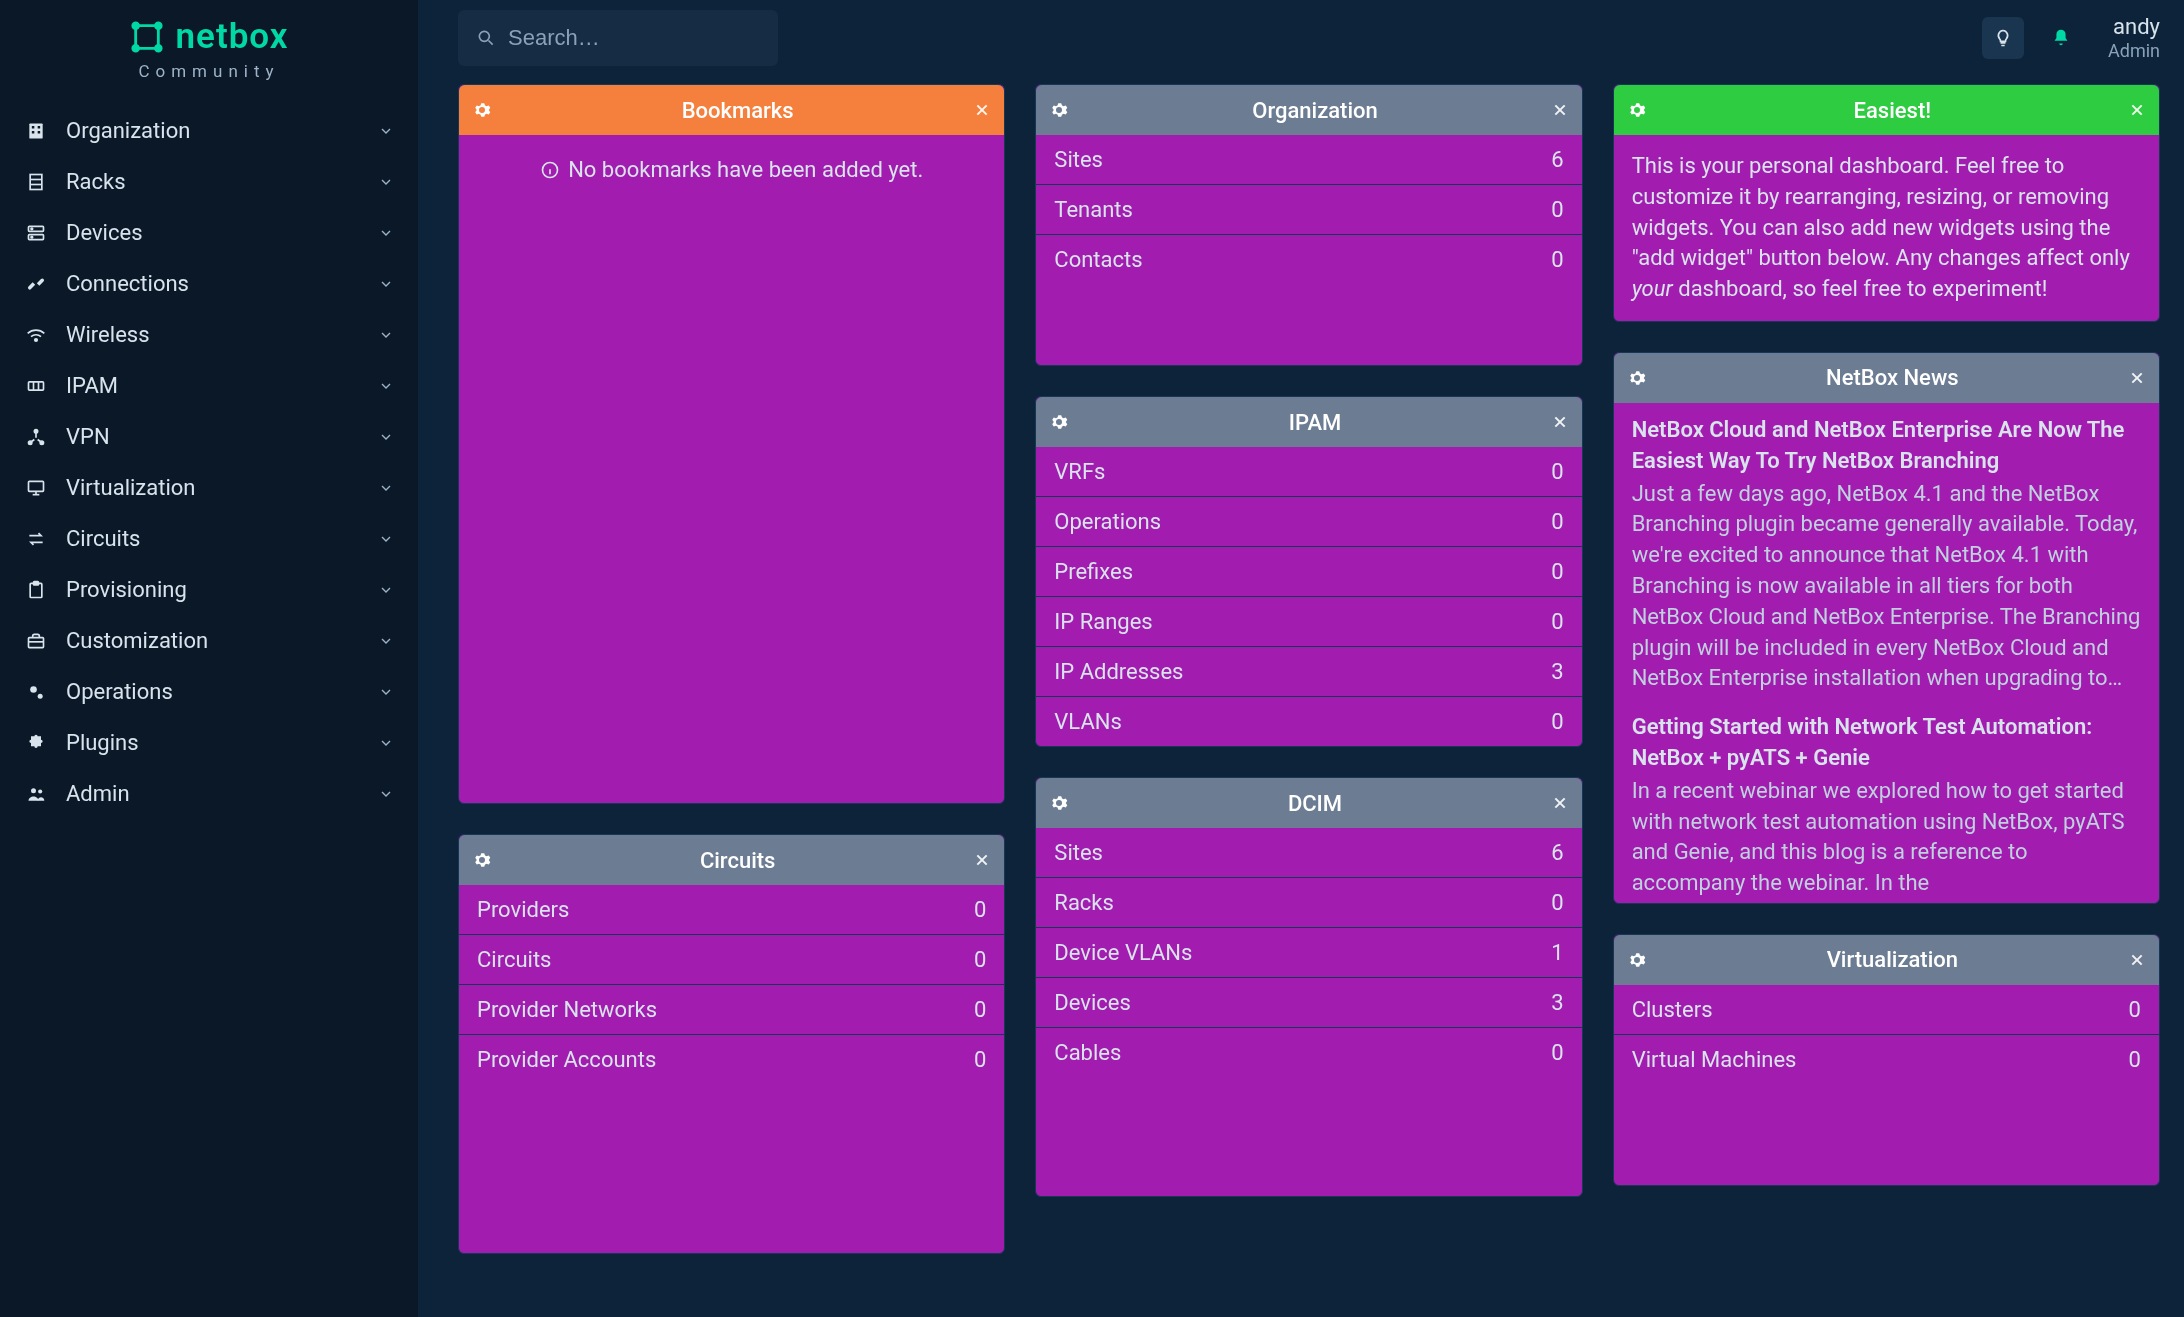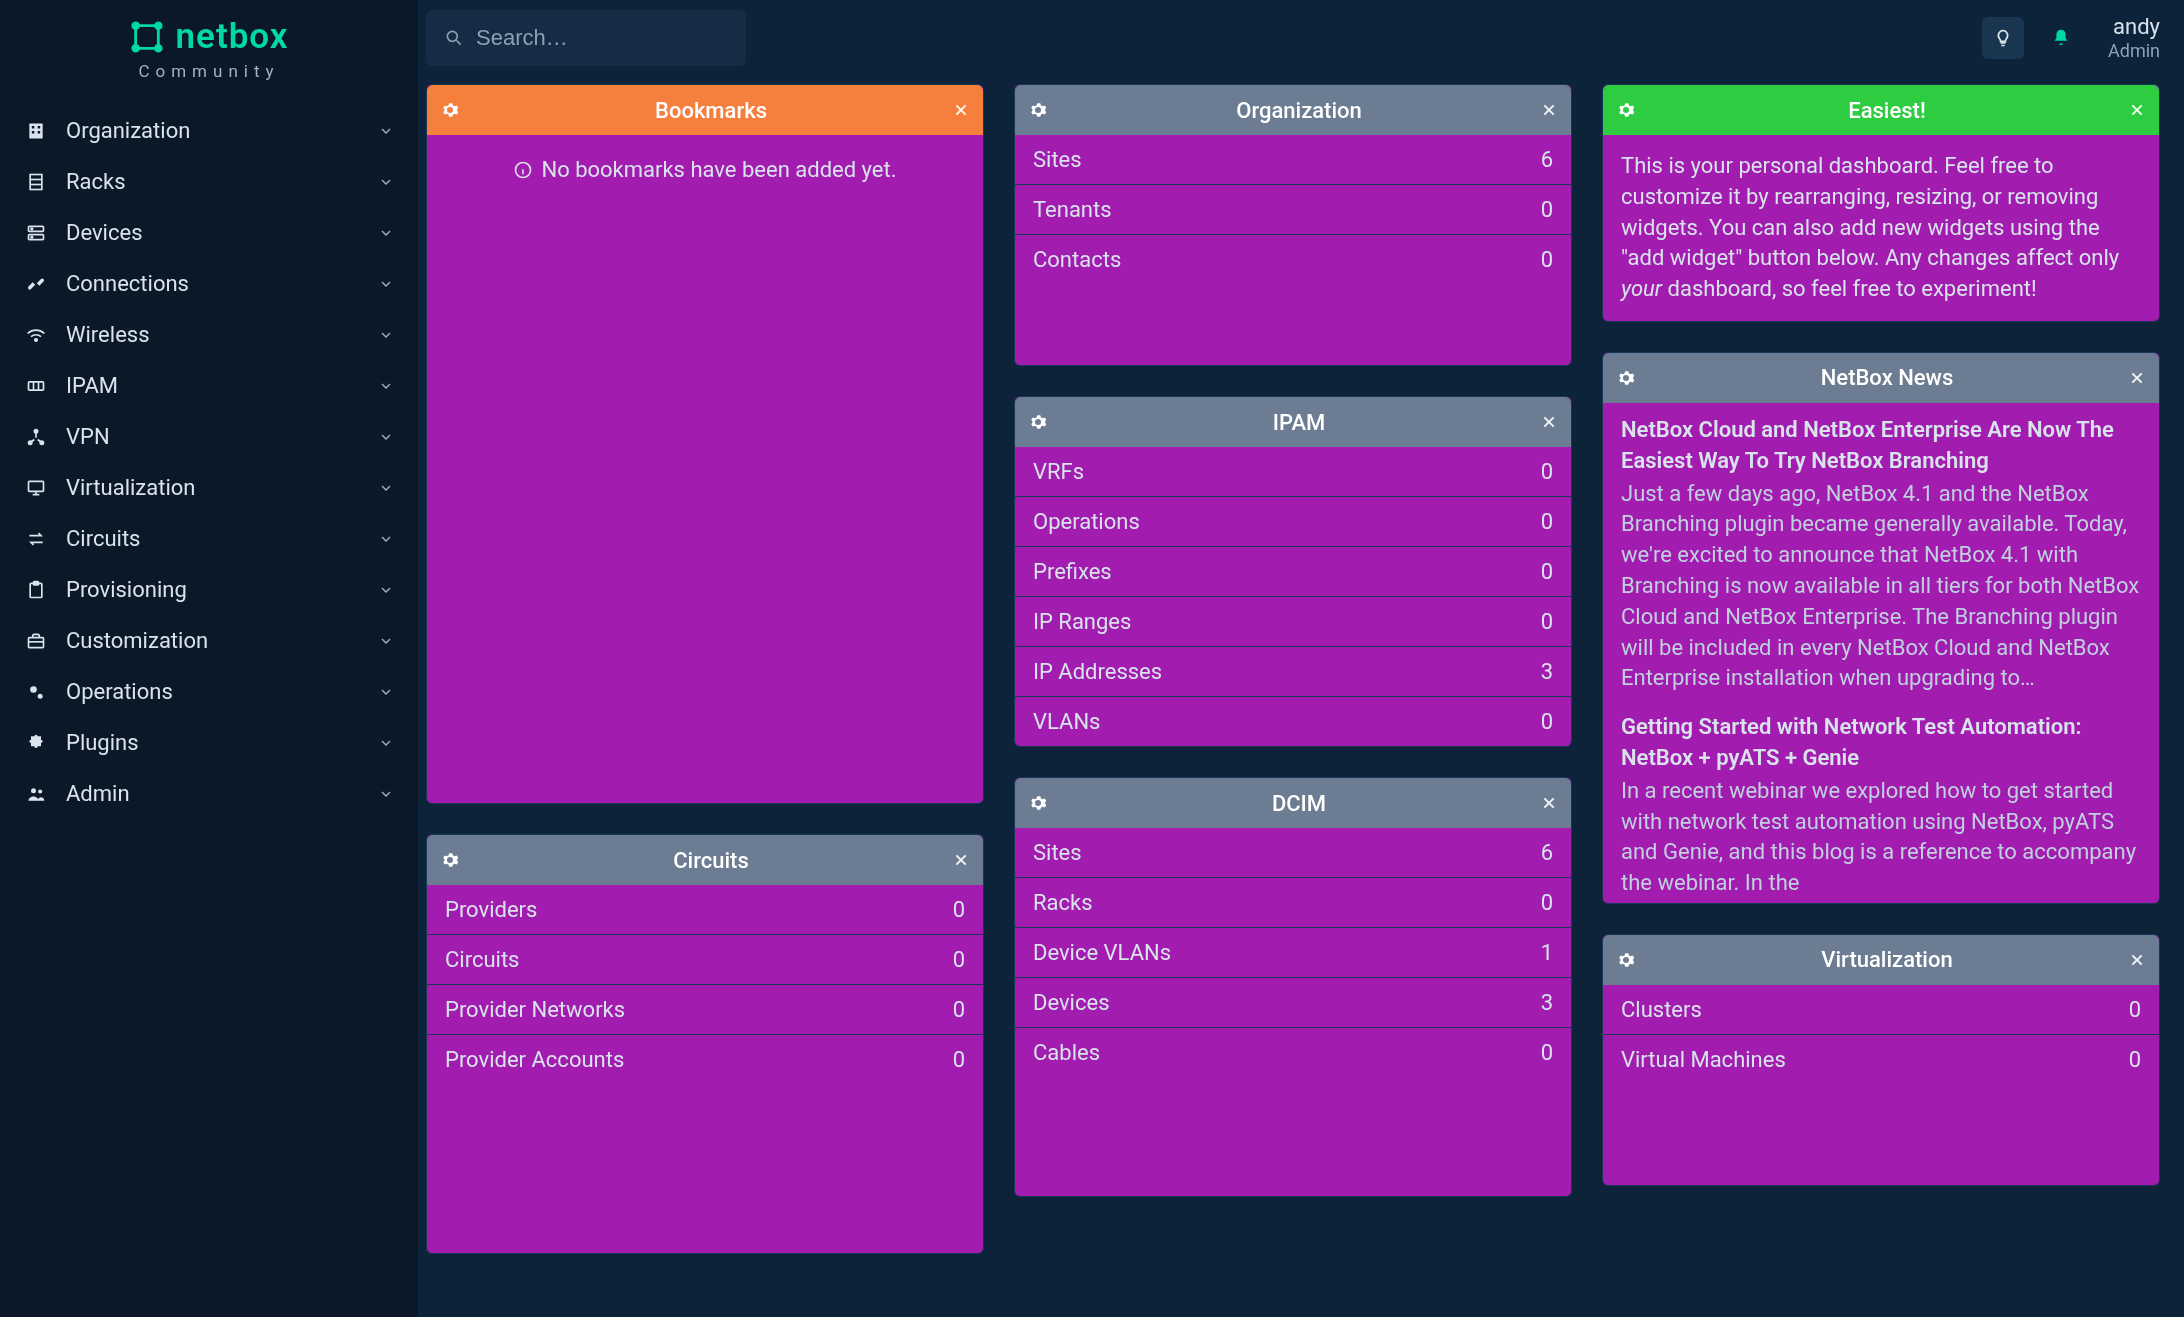--- a/index.html
+++ b/index.html
@@ -38,21 +38,21 @@
 .nav-item .nav-icon {
   width: 24px; height: 24px;
   margin-right: 18px;
   display: inline-flex;
   align-items: center;
   justify-content: center;
   color: #d8e3ec;
 }
 .nav-item .nav-label { flex: 1; }
 .nav-item .chev { color: #9fb3c8; }
-.main { flex: 1; display: flex; flex-direction: column; background: #0d233a; }
+.main { flex: 1; display: flex; flex-direction: column; background: #0d233a; padding-left: 32px; }
 .topbar {
   display: flex;
   align-items: center;
   padding: 10px 24px 10px 8px;
   gap: 16px;
 }
 .search {
   display: flex;
   align-items: center;
   background: #152c44;

